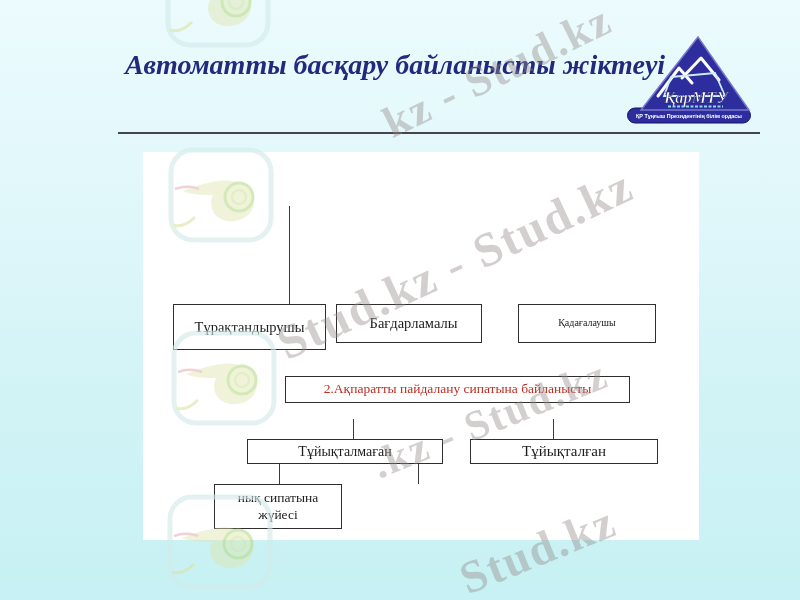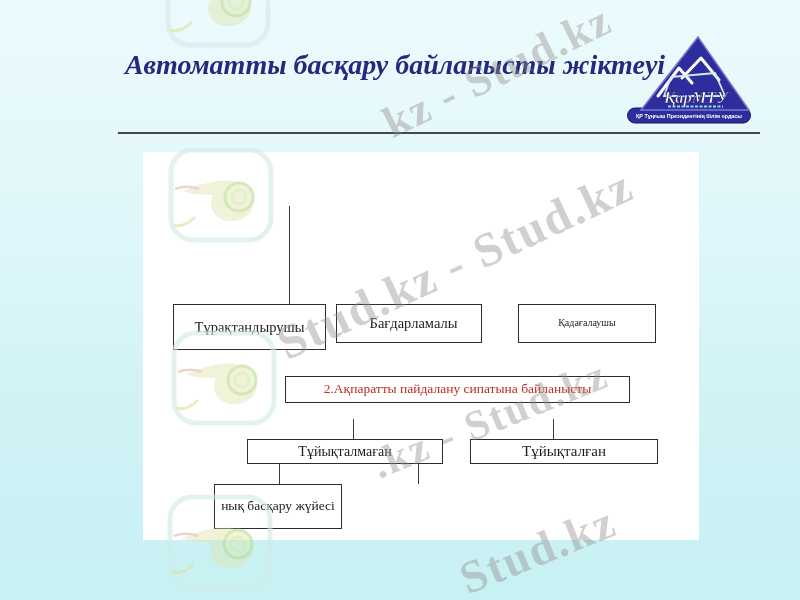--- a/index.html
+++ b/index.html
@@ -139,20 +139,20 @@
   <div class="node hdr g2-header">2.Ақпаратты пайдалану сипатына байланысты</div>
   <div class="vline vl-2a"></div>
   <div class="vline vl-2b"></div>
 
   <div class="node g2-c0">Тұйықталмаған</div>
   <div class="node g2-c1">Тұйықталған</div>
 
   <div class="vline vl-3a"></div>
   <div class="vline vl-3b"></div>
 
-  <div class="node g2-s0">нық басқару жүйесі</div>
+  <div class="node g2-s0">нық сипатына жүйесі</div>
 
 </div>
 
 <div class="wm-text wm-top">kz - Stud.kz</div>
 <div class="wm-text wm-mid">Stud.kz - Stud.kz</div>
 <div class="wm-text wm-low">.kz - Stud.kz</div>
 <div class="wm-text wm-bottom">Stud.kz</div>
 
 </body></html>

